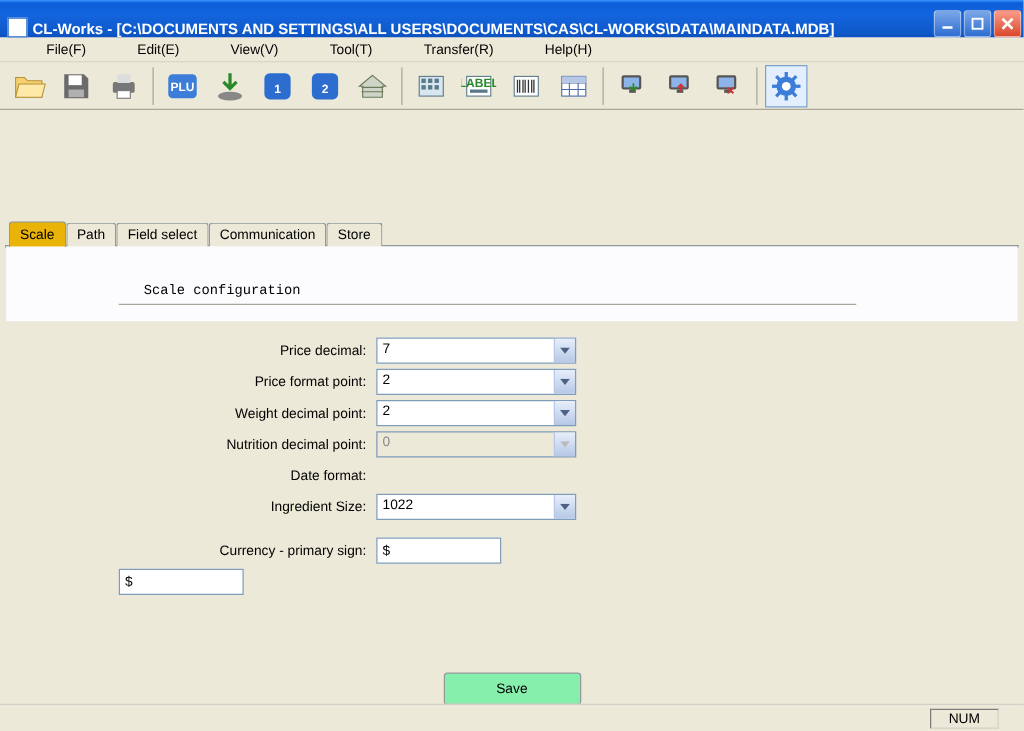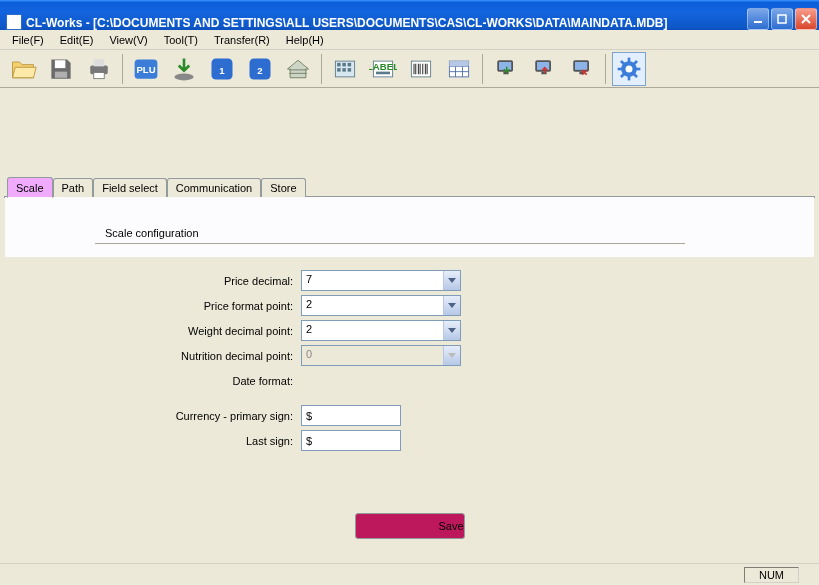--- a/index.html
+++ b/index.html
@@ -6,42 +6,42 @@
   body { background: #ece9d8; width: 819px; height: 585px; overflow: hidden; }
   .titlebar { height: 30px; background: linear-gradient(to bottom, #3a95ff 0%, #0c5fd9 8%, #1364de 40%, #0e59c9 88%, #0c4fbd 100%); display: flex; align-items: flex-end; color: #fff; font-weight: bold; padding: 0 2px 0 6px; }
   .titlebar .icon { width: 16px; height: 16px; background: #fff; border: 1px solid #2a6cc8; margin-right: 4px; }
   .titlebar .title { flex: 1; overflow: hidden; white-space: nowrap; text-overflow: ellipsis; font-size: 12px; }
   .winbtns { display: flex; gap: 2px; }
   .winbtn { width: 22px; height: 22px; border-radius: 3px; display: flex; align-items: center; justify-content: center; font-weight: bold; color: #fff; border: 1px solid rgba(255,255,255,0.4); }
   .winbtn.min, .winbtn.max { background: linear-gradient(to bottom, #7ba7e8, #2d6dd0); }
   .winbtn.close { background: linear-gradient(to bottom, #f89c8c, #d9472b); }
   .winbtn svg { width: 12px; height: 12px; }
   .menubar { height: 20px; background: #ece9d8; display: flex; align-items: center; padding: 0 4px; border-bottom: 1px solid #d4d0c8; }
-  .menubar span { padding: 2px 8px; cursor: default; }
+  .menubar span { padding: 2px 8px; cursor: default; margin-left: 25px; }
   .toolbar { height: 38px; background: #ece9d8; display: flex; align-items: center; padding: 2px 6px; gap: 4px; border-bottom: 1px solid #aca899; }
   .tbtn { width: 34px; height: 34px; display: flex; align-items: center; justify-content: center; border: 1px solid transparent; text-decoration: underline; }
   .tbtn.active { border: 1px solid #7da2ce; background: #e3efff; }
   .tbtn svg { width: 28px; height: 28px; }
   .sep { width: 1px; height: 30px; background: #aca899; margin: 0 2px; }
   .content { position: absolute; left: 4px; right: 4px; top: 88px; bottom: 22px; background: #ece9d8; border: 1px solid #919b9c; }
   .tabs { position: absolute; top: -20px; left: 2px; display: flex; }
   .tab { background: #ece9d8; border: 1px solid #919b9c; border-bottom: none; border-radius: 3px 3px 0 0; padding: 3px 8px; margin-right: 0px; position: relative; top: 1px; }
-  .tab.active { background: #f0abfc; z-index: 2; border-bottom: 1px solid #fcfcfe; top: 0; padding-top: 4px; }
+  .tab.active { background: #eab308; z-index: 2; border-bottom: 1px solid #fcfcfe; top: 0; padding-top: 4px; }
   .panel { position: absolute; inset: 0; background: #fcfcfe; padding: 30px 90px; }
-  .section-title { font-size: 11px; margin-bottom: 4px; margin-left: 10px; }
+  .section-title { font-size: 11px; margin-bottom: 4px; margin-left: 20px; font-family: Liberation Mono, monospace; }
   .section-line { height: 1px; background: #aca899; margin-bottom: 24px; margin-left: 0px; width: 590px; }
   .form-row { display: flex; align-items: center; height: 25px; }
   .form-row label { width: 206px; text-align: right; padding-right: 8px; }
   .combo { display: flex; width: 160px; height: 21px; border: 1px solid #7f9db9; background: #fff; }
   .combo.disabled { background: #ece9d8; color: #888; }
   .combo .val { flex: 1; padding: 2px 4px; }
   .combo .arrow { width: 17px; background: linear-gradient(to bottom, #e7eefb, #b6c8e6); border-left: 1px solid #b6c8e6; display: flex; align-items: center; justify-content: center; }
   .combo .arrow svg { width: 8px; height: 6px; fill: #4d6185; }
   .textin { width: 100px; height: 21px; border: 1px solid #7f9db9; background: #fff; padding: 2px 4px; }
-  .save-btn { display: block; margin: 60px auto 0; width: 110px; height: 26px; background: #be185d; border: 1px solid #919b9c; border-radius: 3px; text-align: right; line-height: 24px; }
+  .save-btn { display: block; margin: 60px auto 0; width: 110px; height: 26px; background: #86efac; border: 1px solid #919b9c; border-radius: 3px; text-align: center; line-height: 24px; }
   .statusbar { position: absolute; left: 0; right: 0; bottom: 0; height: 22px; background: #ece9d8; border-top: 1px solid #d4d0c8; display: flex; justify-content: flex-end; align-items: center; padding-right: 20px; }
   .status-cell { border: 1px inset #d4d0c8; padding: 1px 14px; margin-left: 4px; }
   .content-wrap { position: relative; margin-top: 20px; }
 </style>
 </head>
 <body>
 
 <div class="titlebar">
   <div class="icon"></div>
   <div class="title">CL-Works - [C:\DOCUMENTS AND SETTINGS\ALL USERS\DOCUMENTS\CAS\CL-WORKS\DATA\MAINDATA.MDB]</div>
@@ -254,27 +254,37 @@
           <div class="arrow">
               <svg viewBox="0 0 8 6">
                 <path d="M0 0 h8 l-4 5 z" fill="#bbb"></path>
               </svg>
             </div>
         </div>
       </div>
       <div class="form-row">
         <label>Date format:</label>
       </div>
+      <div class="form-row">
+        <label>Ingredient Size:</label>
+        <div class="combo">
+          <div class="val">1022</div>
+          <div class="arrow">
+              <svg viewBox="0 0 8 6">
+                <path d="M0 0 h8 l-4 5 z"></path>
+              </svg>
+            </div>
+        </div>
+      </div>
       <div style="height:10px"></div>
       <div class="form-row">
         <label>Currency - primary sign:</label>
         <input class="textin" value="$" style="">
       </div>
       <div class="form-row">
-        <label>Last sign:</label>
         <input class="textin" value="$" style="">
       </div>
 
       <button class="save-btn">Save</button>
     </div>
   </div>
 </div>
 
 <div class="statusbar">
   <div class="status-cell">NUM</div>

